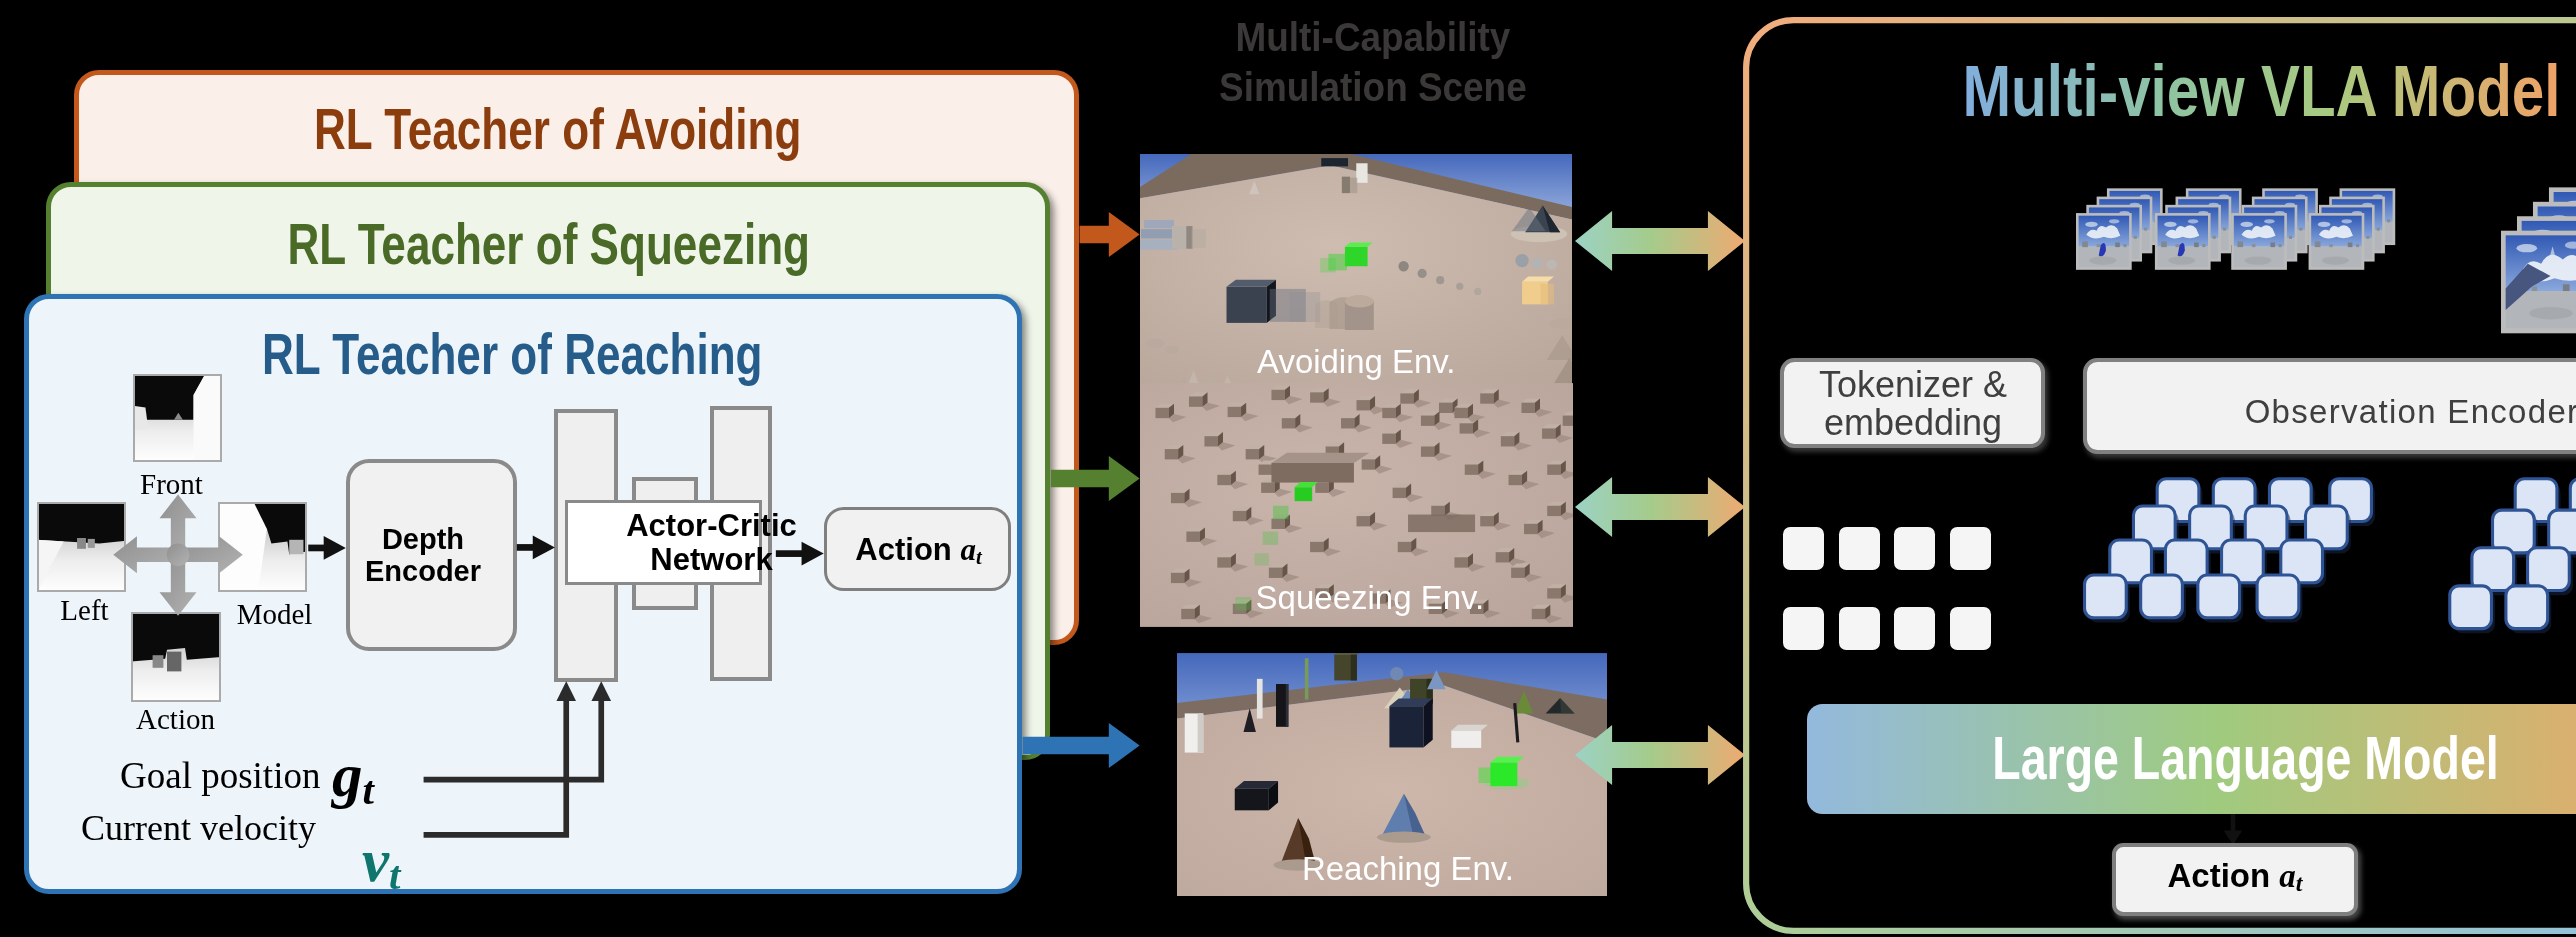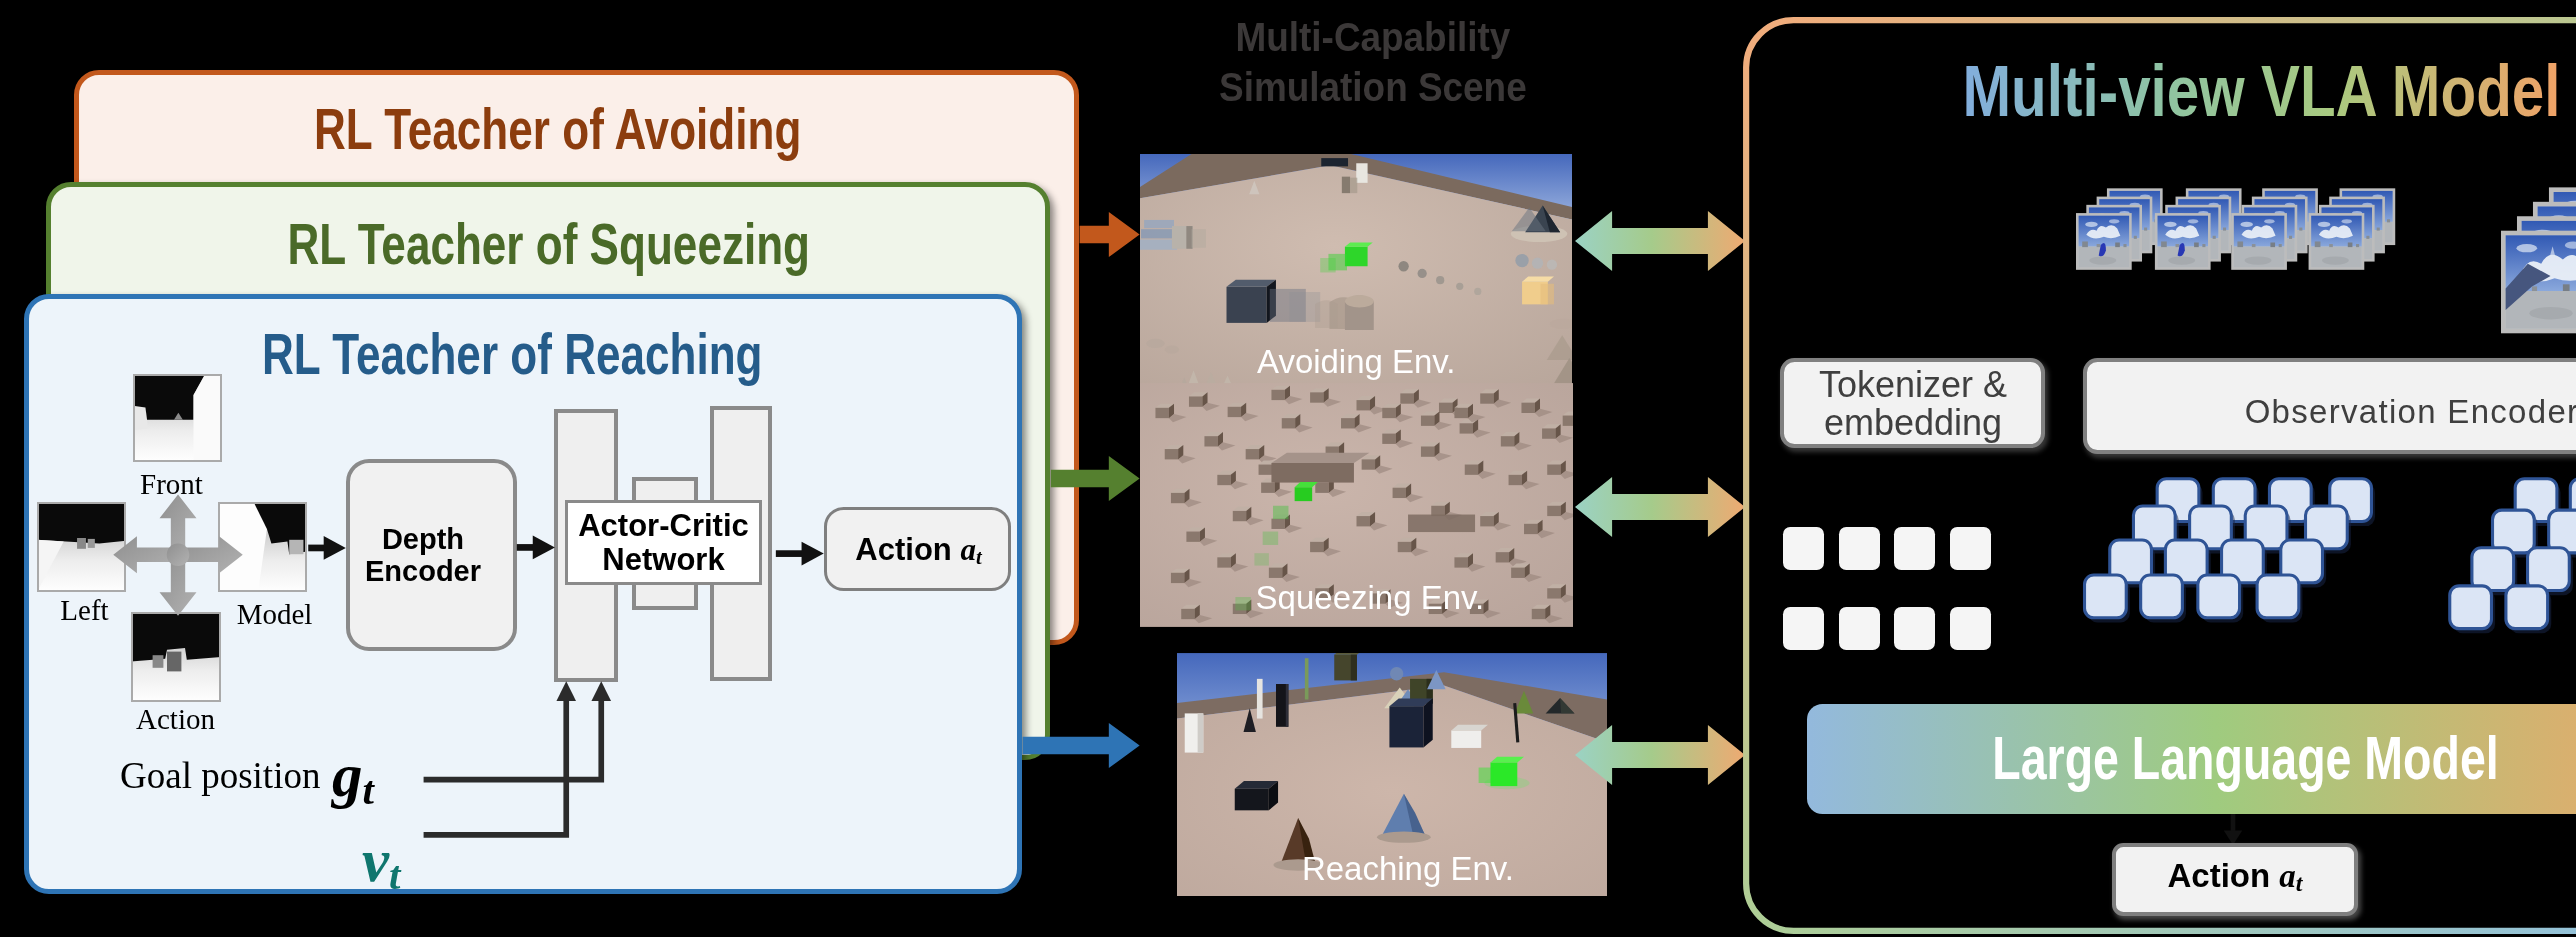--- a/index.html
+++ b/index.html
@@ -94,21 +94,21 @@
 </svg>
 
 <div class="abs" style="left:346px;top:459px;width:163px;height:184px;border:4.1px solid #8a8a8a;border-radius:23px;background:#f1f1f1;"></div>
 <div class="abs ctr" style="left:346px;top:523px;width:154px;font-size:29px;font-weight:bold;color:#000;line-height:32px;">Depth<br>Encoder</div>
 
 <div class="abs" style="left:554px;top:409px;width:56px;height:265px;border:4.1px solid #8a8a8a;background:#efefef;"></div>
 <div class="abs" style="left:632px;top:477px;width:58px;height:125px;border:4.1px solid #8a8a8a;background:#efefef;"></div>
 <div class="abs" style="left:710px;top:406px;width:54px;height:267px;border:4.1px solid #8a8a8a;background:#efefef;"></div>
 
 <div class="abs" style="left:565px;top:500px;width:191px;height:79px;border:3.1px solid #8a8a8a;background:#ffffff;"></div>
-<div class="abs ctr" style="left:565px;top:509px;width:197px;font-size:31px;font-weight:bold;color:#000;line-height:34px;">Actor-Critic<br>Network</div>
+<div class="abs ctr" style="left:565px;top:509px;width:197px;font-size:31px;font-weight:bold;color:#000;line-height:34px;padding-left:48px;">Actor-Critic<br>Network</div>
 
 <div class="abs" style="left:824px;top:507px;width:181px;height:78px;border:3.6px solid #7f7f7f;border-radius:19.6px;background:#f1f1f1;"></div>
 <div class="abs ctr" style="left:824px;top:532px;width:189px;font-size:31px;font-weight:bold;color:#000;">Action <span class="serif" style="font-style:italic;">a</span><span class="serif" style="font-style:italic;font-size:20.6px;position:relative;top:0.18em;">t</span></div>
 
 <svg class="abs" style="left:0px;top:361px;" width="1082" height="515" viewBox="0 0 2100 1000">
 <g stroke="#111" stroke-width="13" fill="none">
 <line x1="598" y1="363" x2="630" y2="363"></line>
 <line x1="1003" y1="362" x2="1036" y2="362"></line>
 <line x1="1506" y1="374" x2="1558" y2="374"></line>
 </g>
@@ -122,20 +122,21 @@
 <polyline points="822,920 1099,920 1099,640"></polyline>
 </g>
 <g fill="#2b2b2b">
 <polygon points="1167,622 1148,660 1186,660"></polygon>
 <polygon points="1099,622 1080,660 1118,660"></polygon>
 </g>
 </svg>
 
 <div class="abs serif" style="left:120px;top:754px;font-size:37px;color:#000;white-space:nowrap;">Goal position</div>
 <div class="abs serif" style="left:332px;top:741px;font-size:61px;font-weight:bold;font-style:italic;color:#000;">g<span style="font-size:41px;position:relative;top:0.2em;">t</span></div>
+<div class="abs serif" style="left:81px;top:807px;font-size:36px;color:#000;white-space:nowrap;">Current velocity</div>
 <div class="abs serif" style="left:362px;top:826px;font-size:61px;font-weight:bold;font-style:italic;color:#0f766e;">v<span style="font-size:41px;position:relative;top:0.2em;">t</span></div>
 
 <div class="abs ctr" style="left:1141px;top:12.4px;width:464px;font-size:41px;font-weight:bold;color:#3b3838;line-height:50px;"><span style="display:inline-block;transform:scaleX(0.9);">Multi-Capability<br>Simulation Scene</span></div>
 
 <div class="abs" style="left:1140px;top:114px;width:432px;height:242px;margin-top:40px;">
 <svg width="432" height="242" viewBox="0 0 839 470">
 <defs>
 <linearGradient id="sky1" x1="0" y1="0" x2="0" y2="1">
             <stop offset="0" stop-color="#4568bc"></stop>
             <stop offset="1" stop-color="#9db4e0"></stop>

